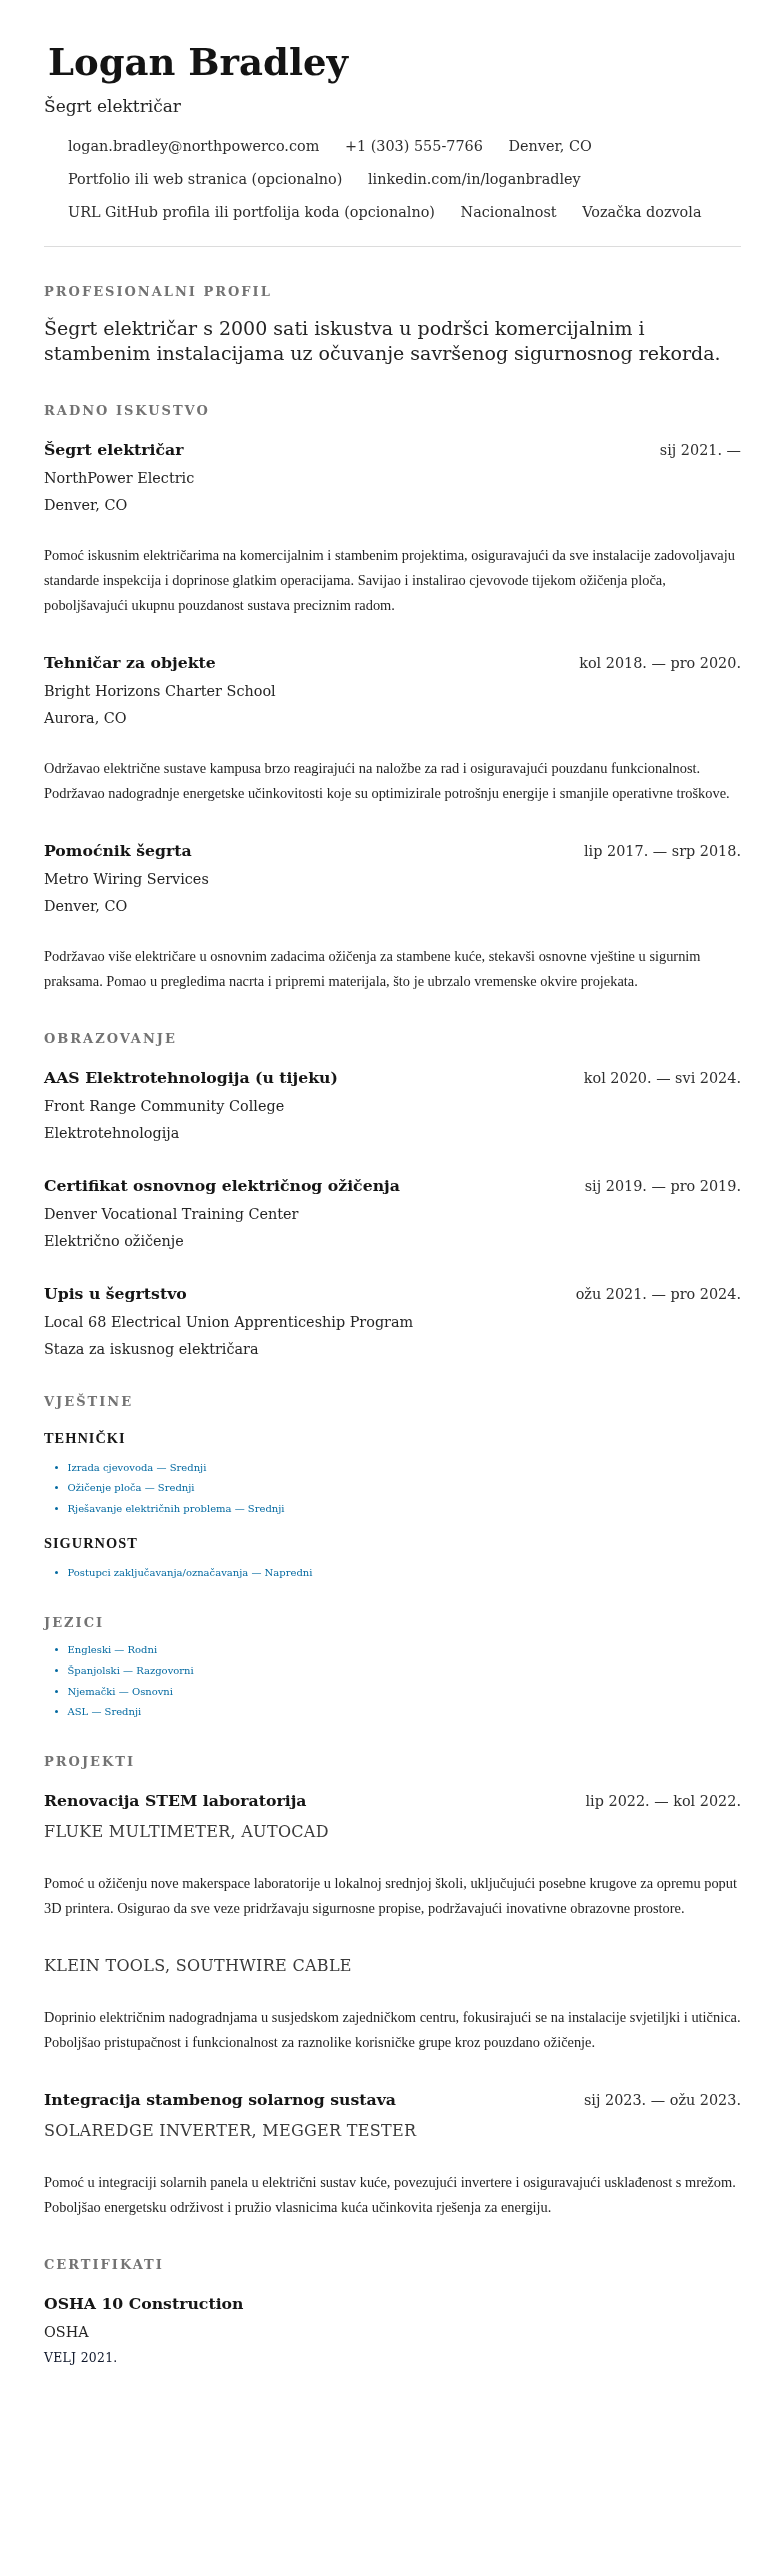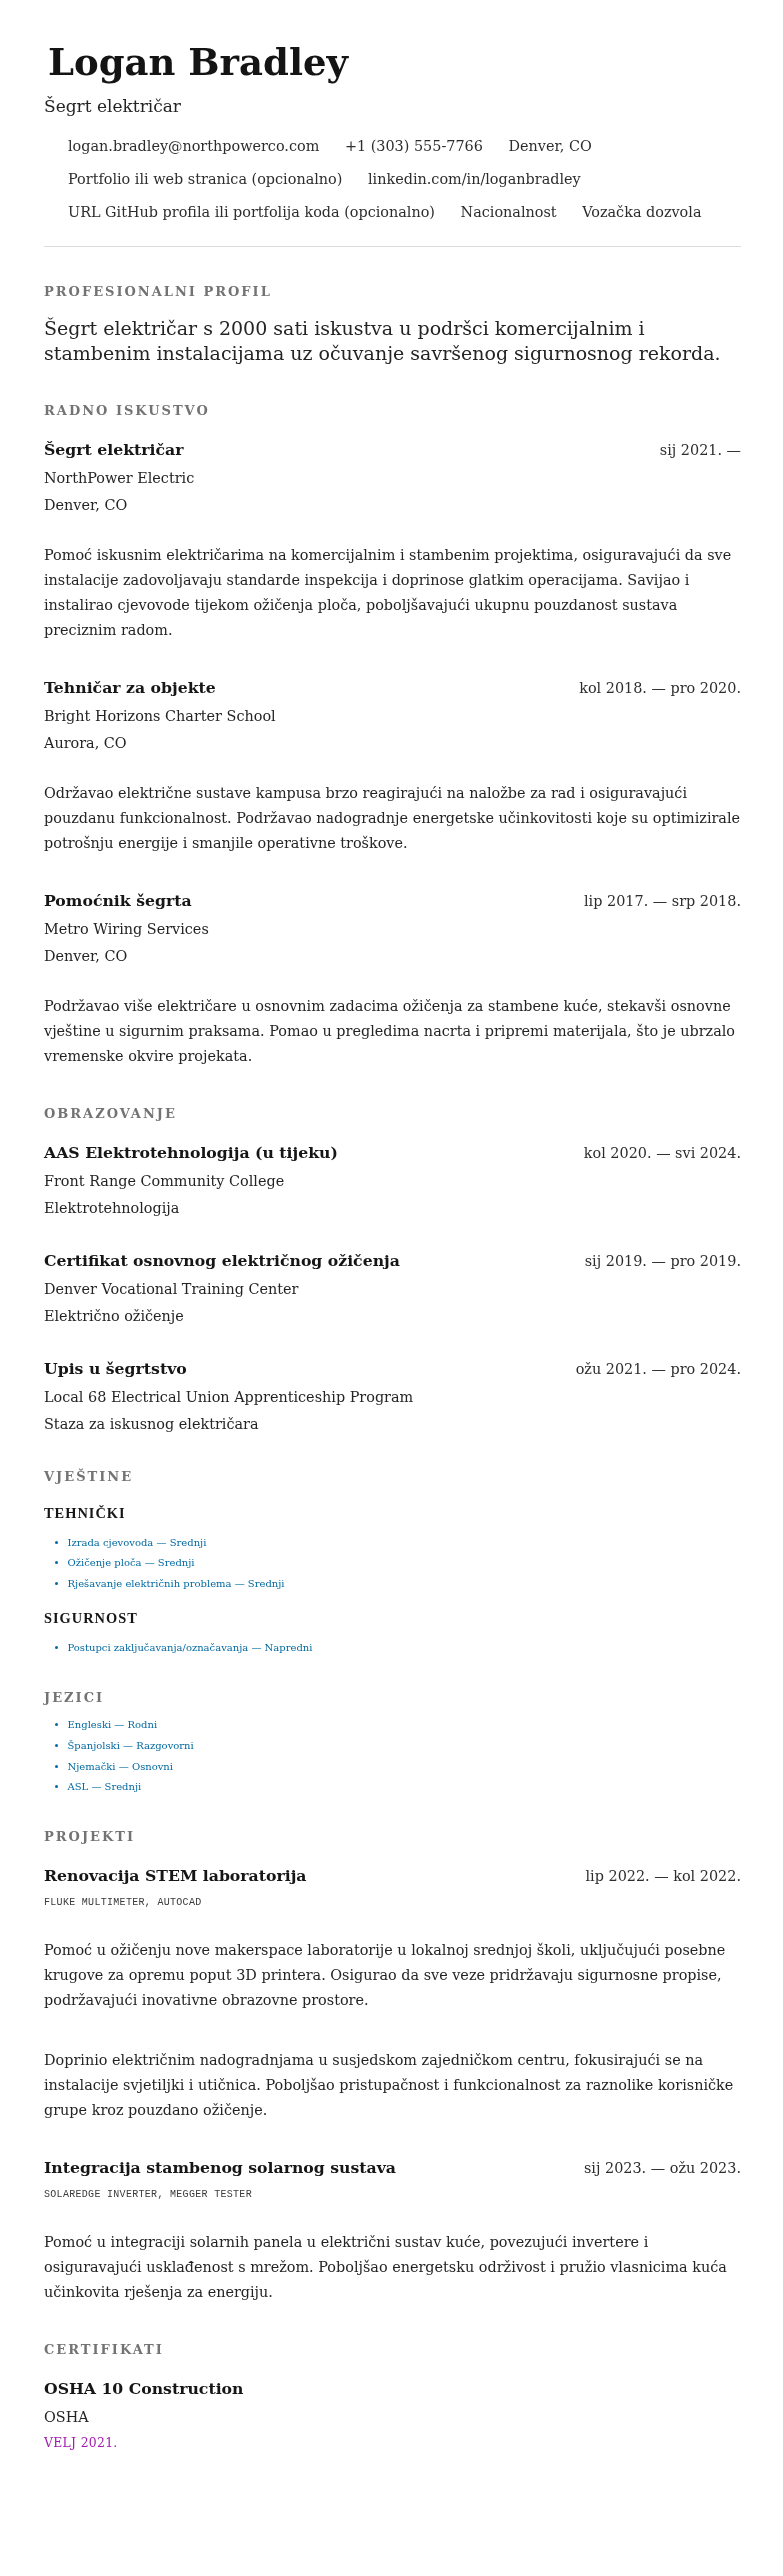--- a/index.html
+++ b/index.html
@@ -28,23 +28,23 @@
   }
   .paragraph { font-size:19px; line-height:25px; margin:17px 0 0 0; color:#242424; }
 
   
   .entry { margin-top:22px; }
   .entry + .entry { margin-top:35px; }
   .entry-header { display:flex; justify-content:space-between; align-items:baseline; }
   .entry-title { font-size:15.7px; font-weight:700; color:#161616; }
   .entry-date { font-size:14.4px; color:#2d2d2d; white-space:nowrap; margin-left:15.7px; }
   .entry-line { font-size:14.4px; color:#242424; margin-top:11px; }
-  .entry-tools { font-size:10px; letter-spacing:0.3px; color:#3a3a3a; margin-top:11.8px;font-family:Liberation Mono, monospace; }
-  .entry-desc { font-size:14.4px; line-height:25px; color:#242424; margin-top:30px; }
-  .cert-date { font-size:12.4px; letter-spacing:0.3px; color:#a21caf; margin-top:10.4px; }
+  .entry-tools { font-size:16px; letter-spacing:0.3px; color:#3a3a3a; margin-top:11.8px; }
+  .entry-desc { font-size:14.4px; line-height:25px; color:#242424; margin-top:30px;font-family:Liberation Serif, serif; }
+  .cert-date { font-size:12.4px; letter-spacing:0.3px; color:#0f172a; margin-top:10.4px; }
 
   
   .subheading { font-size:14.4px; font-weight:700; letter-spacing:1px; margin-top:21px; color:#161616;font-family:Liberation Serif, serif; }
   ul.dotted { list-style:disc outside; margin:14.4px 0 0 0; padding-left:23.5px; }
   ul.dotted li { font-size:10px; color:#0369a1; margin-bottom:9.8px; }
   ul.dotted li:last-child { margin-bottom:0; }
 </style>
 </head>
 <body>
 
@@ -167,20 +167,21 @@
   <div class="entry">
     <div class="entry-header">
       <span class="entry-title">Renovacija STEM laboratorija</span>
       <span class="entry-date">lip 2022. — kol 2022.</span>
     </div>
     <div class="entry-tools">FLUKE MULTIMETER, AUTOCAD</div>
     <p class="entry-desc">Pomoć u ožičenju nove makerspace laboratorije u lokalnoj srednjoj školi, uključujući posebne krugove za opremu poput 3D printera. Osigurao da sve veze pridržavaju sigurnosne propise, podržavajući inovativne obrazovne prostore.</p>
   </div>
 
   <div class="entry">
+    <div class="entry-tools">KLEIN TOOLS, SOUTHWIRE CABLE</div>
     <p class="entry-desc">Doprinio električnim nadogradnjama u susjedskom zajedničkom centru, fokusirajući se na instalacije svjetiljki i utičnica. Poboljšao pristupačnost i funkcionalnost za raznolike korisničke grupe kroz pouzdano ožičenje.</p>
   </div>
 
   <div class="entry">
     <div class="entry-header">
       <span class="entry-title">Integracija stambenog solarnog sustava</span>
       <span class="entry-date">sij 2023. — ožu 2023.</span>
     </div>
     <div class="entry-tools">SOLAREDGE INVERTER, MEGGER TESTER</div>
     <p class="entry-desc">Pomoć u integraciji solarnih panela u električni sustav kuće, povezujući invertere i osiguravajući usklađenost s mrežom. Poboljšao energetsku održivost i pružio vlasnicima kuća učinkovita rješenja za energiju.</p>

